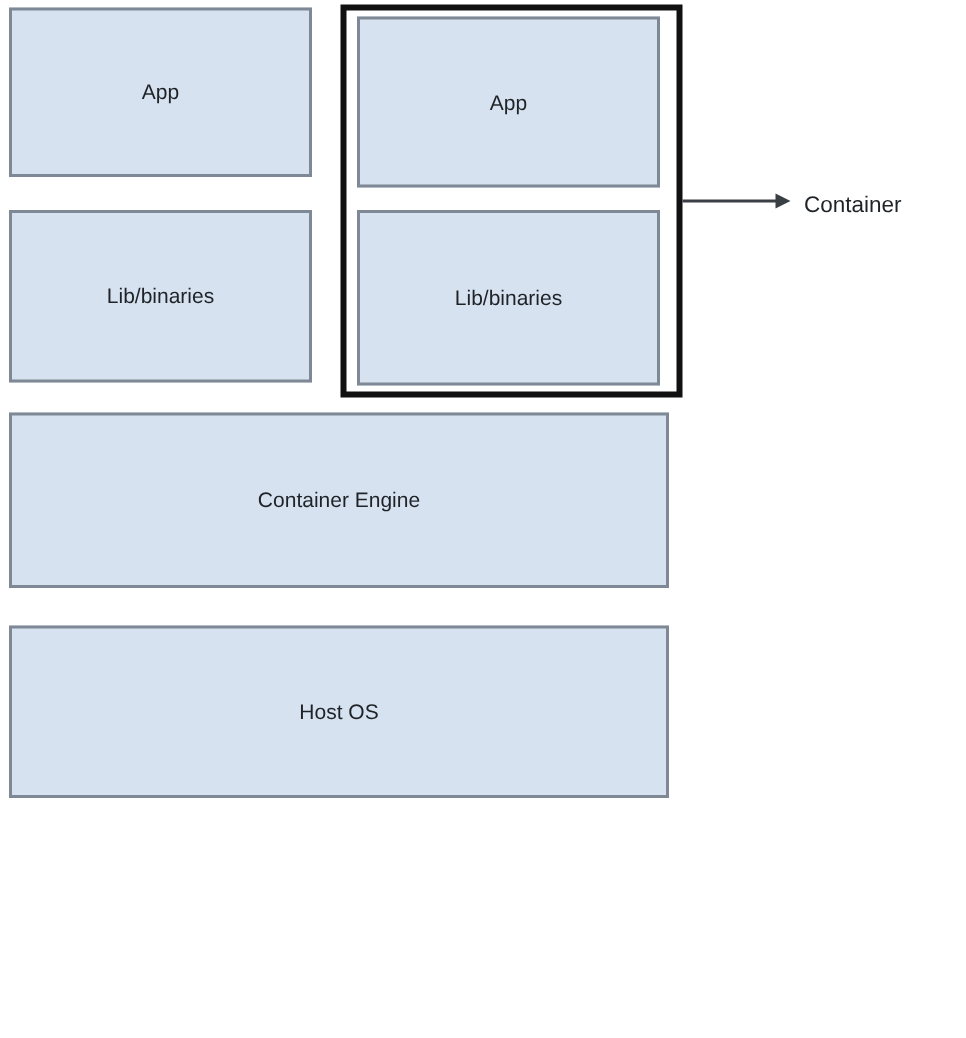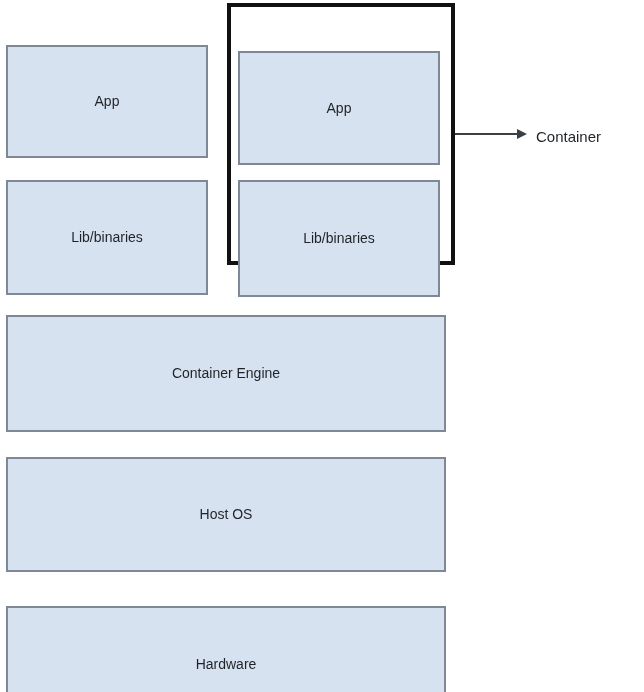--- a/index.html
+++ b/index.html
@@ -20,21 +20,20 @@
     position: absolute;
     box-sizing: border-box;
     background: #d7e2f0;
     border: 2px solid #7e8995;
     display: flex;
     align-items: center;
     justify-content: center;
     font-size: 14px;
     line-height: 1.2;
     text-align: center;
-    margin-top: 40px;
   }
   
   .app-left        { left: 6px;  top: 5px;   width: 202px; height: 113px; }
   .lib-left        { left: 6px;  top: 140px; width: 202px; height: 115px; }
   
   .container-outline {
     position: absolute;
     box-sizing: border-box;
     left: 227px; top: 3px;
     width: 228px; height: 262px;
@@ -102,17 +101,14 @@
   <div class="callout-label">Container</div>
 
   <div class="box layer-container-engine">
     <span>Container Engine</span>
   </div>
 
   <div class="box layer-host-os">
     <span>Host OS</span>
   </div>
 
-  <div class="box layer-hardware">
-    <span>Hardware</span>
-  </div>
 
 </div>
 
 </body></html>

